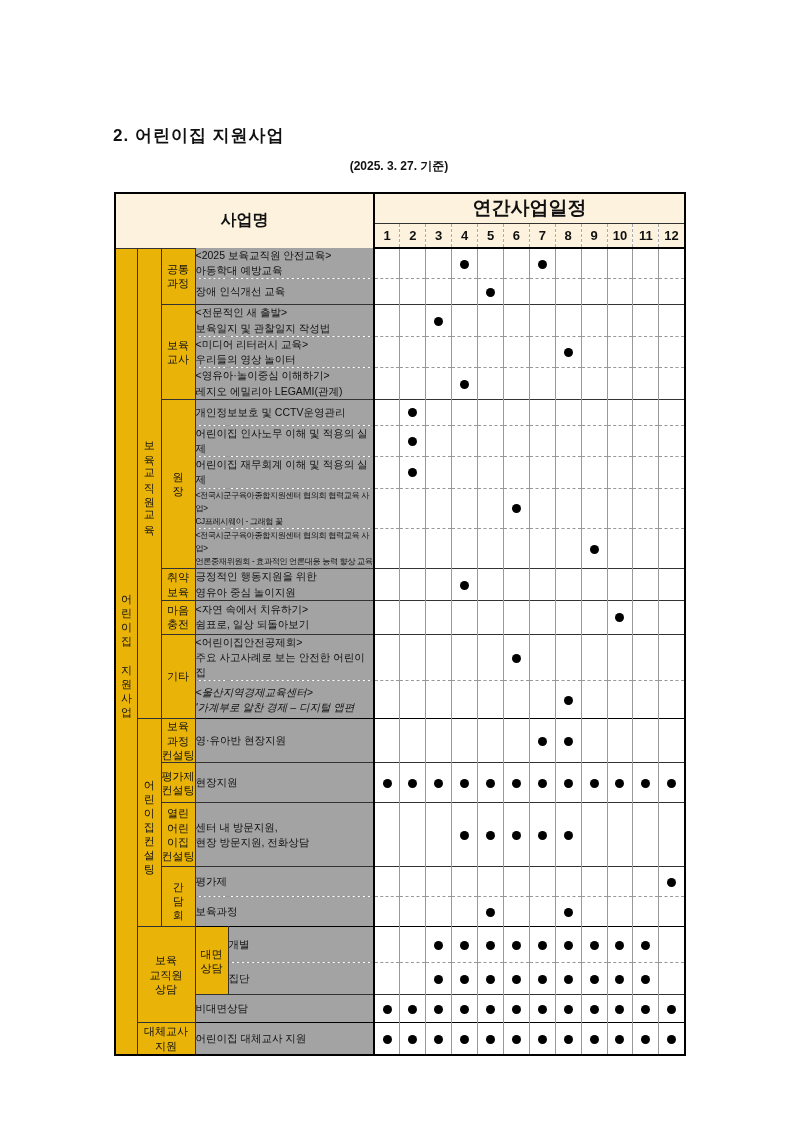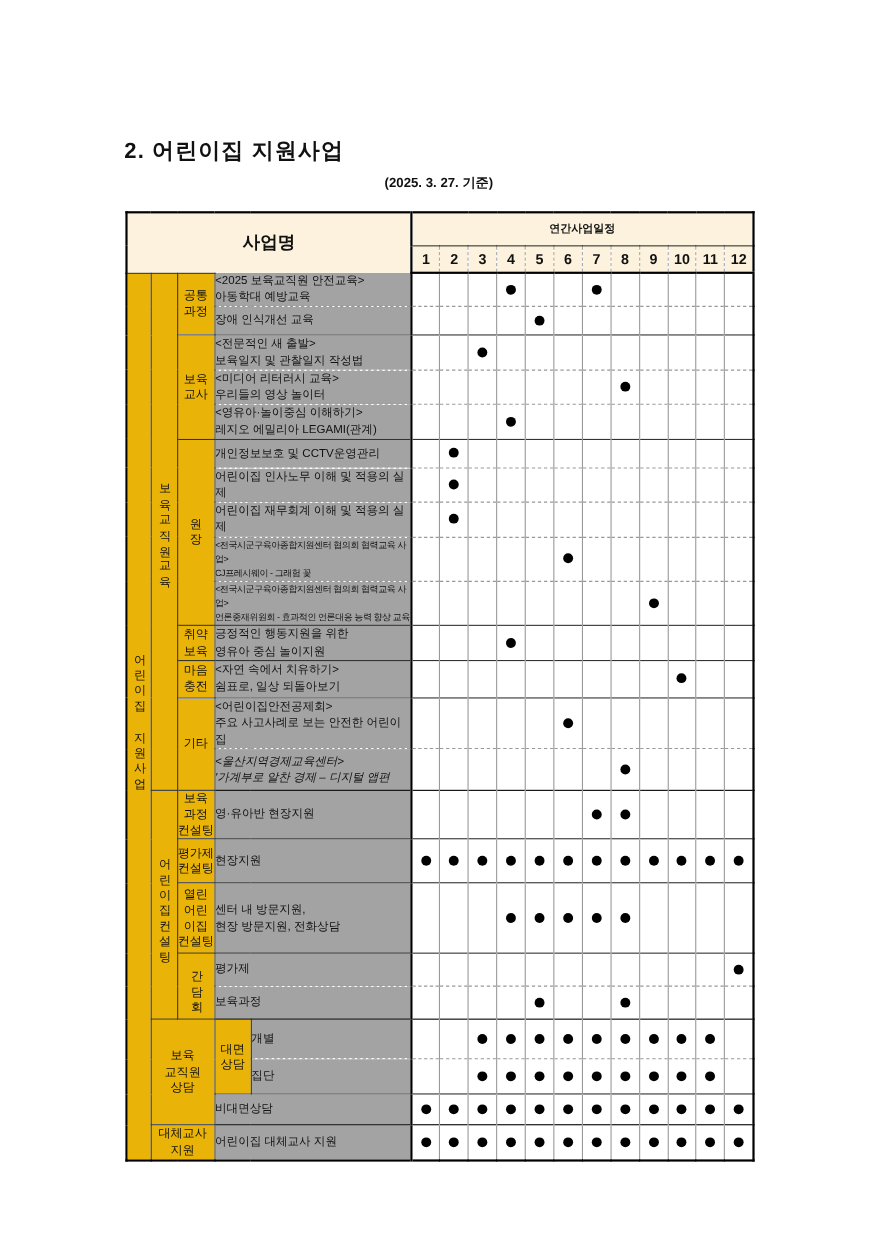--- a/index.html
+++ b/index.html
@@ -2,38 +2,38 @@
 <html><head>
 <meta charset="utf-8">
 <style>
   html,body { margin:0; padding:0; }
   body {
     width:793px; height:1121px; background:#ffffff; position:relative;
     font-family:"Liberation Sans", sans-serif; color:#111;
   }
   .doc-title {
     position:absolute; left:113px; top:124px;
-    font-size:20px; font-weight:bold; letter-spacing:1px;
+    font-size:17px; font-weight:bold; letter-spacing:1px;
   }
   .date-note {
     position:absolute; left:114px; top:158px; width:570px;
     text-align:center; font-size:12px; font-weight:bold;
   }
   table.sched {
     position:absolute; left:114px; top:192px; width:570px;
     border-collapse:collapse; table-layout:fixed;
     border:2.5px solid #000;
   }
   th, td { padding:0; overflow:hidden; }
   th.hdr-program {
     background:#fcf2dd; font-size:16px; font-weight:bold;
     text-align:center; vertical-align:middle;
   }
   th.hdr-sched {
-    background:#fcf2dd; font-size:10px; font-weight:bold;
+    background:#fcf2dd; font-size:19px; font-weight:bold;
     text-align:center; vertical-align:middle;
     border-left:2.5px solid #000; border-bottom:1px solid #333;
   }
   th.mh {
     background:#fcf2dd; font-size:13px; font-weight:bold;
     text-align:center; vertical-align:middle;
     border-left:1px dashed #aaa; border-bottom:2.5px solid #000;
   }
   th.mh.m1 { border-left:2.5px solid #000; }
   td.spine, td.cat, td.sub, td.facet {

